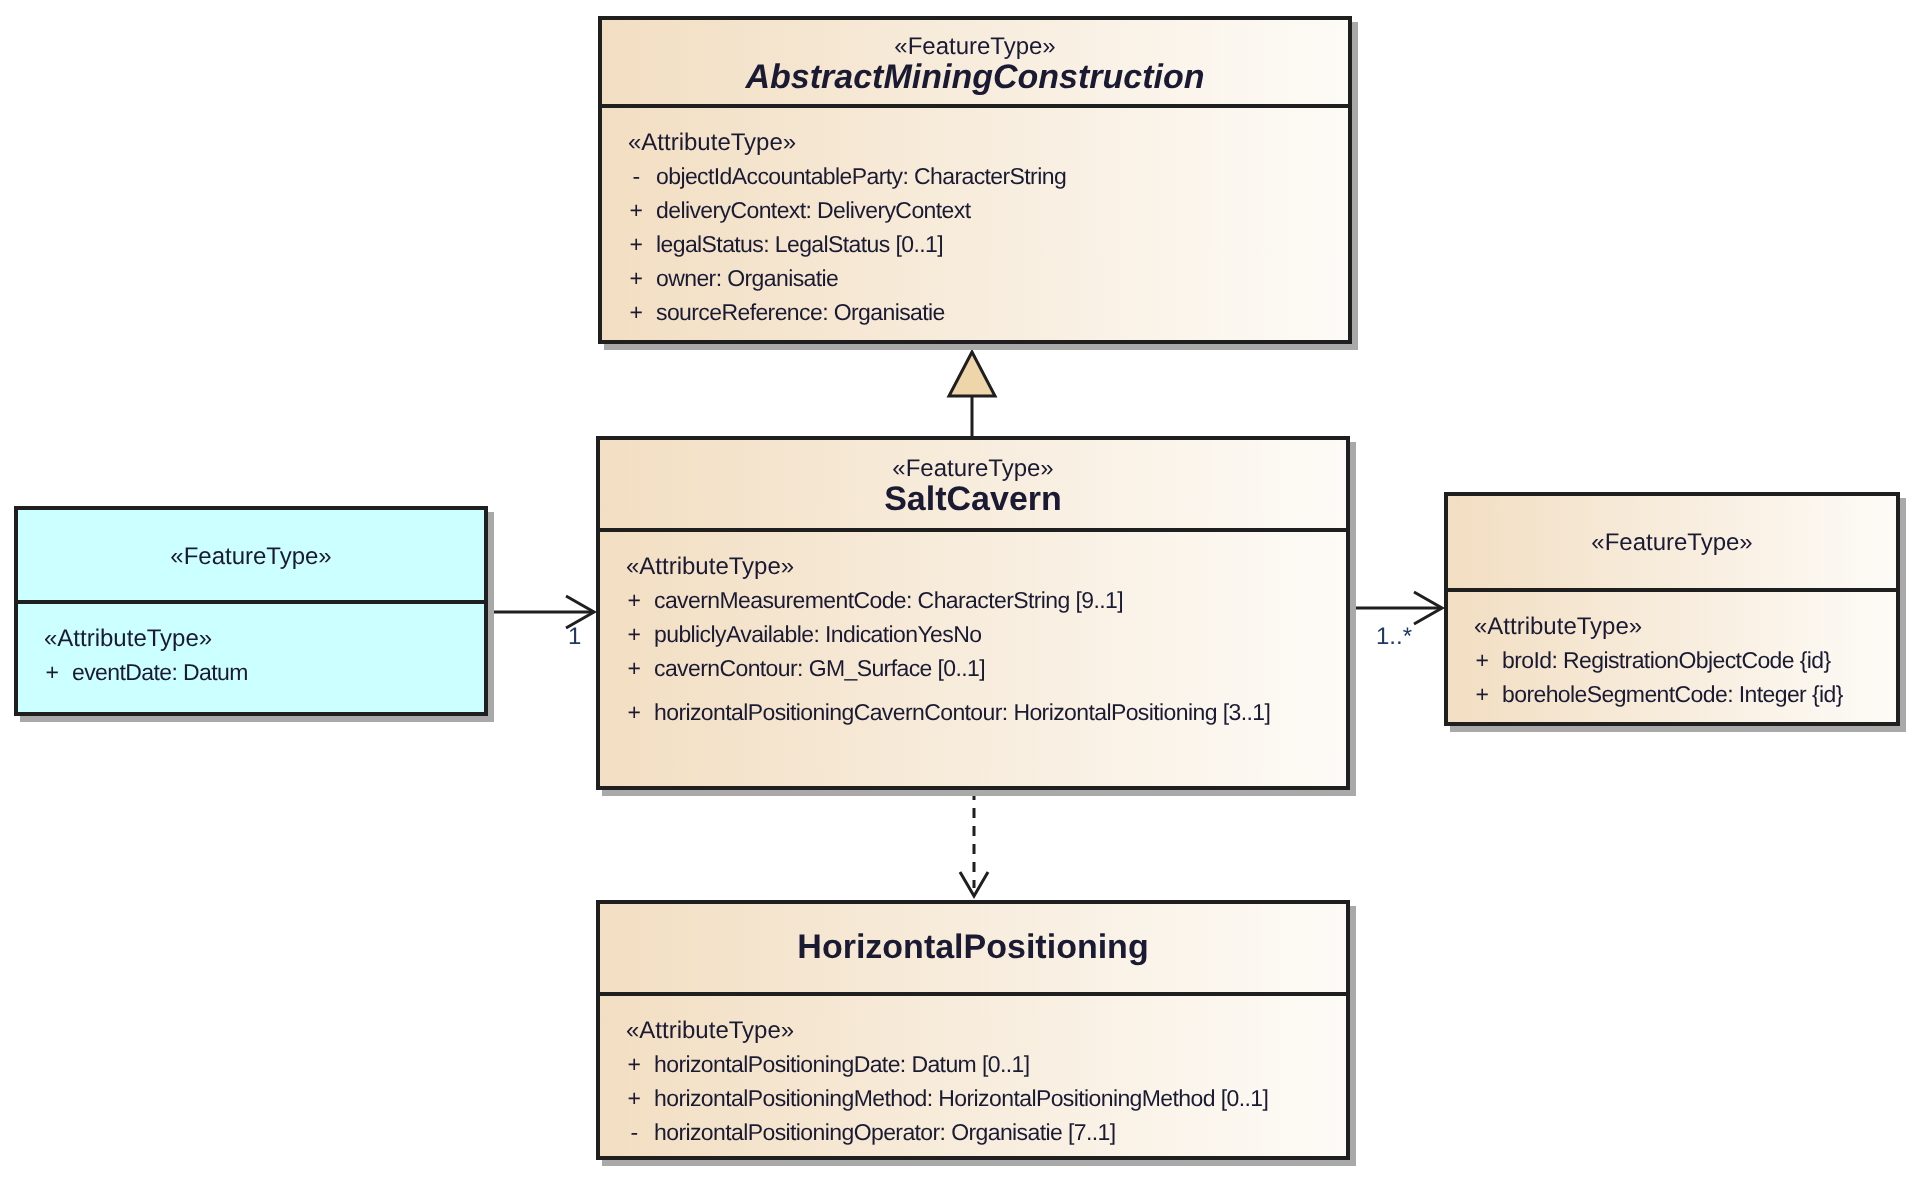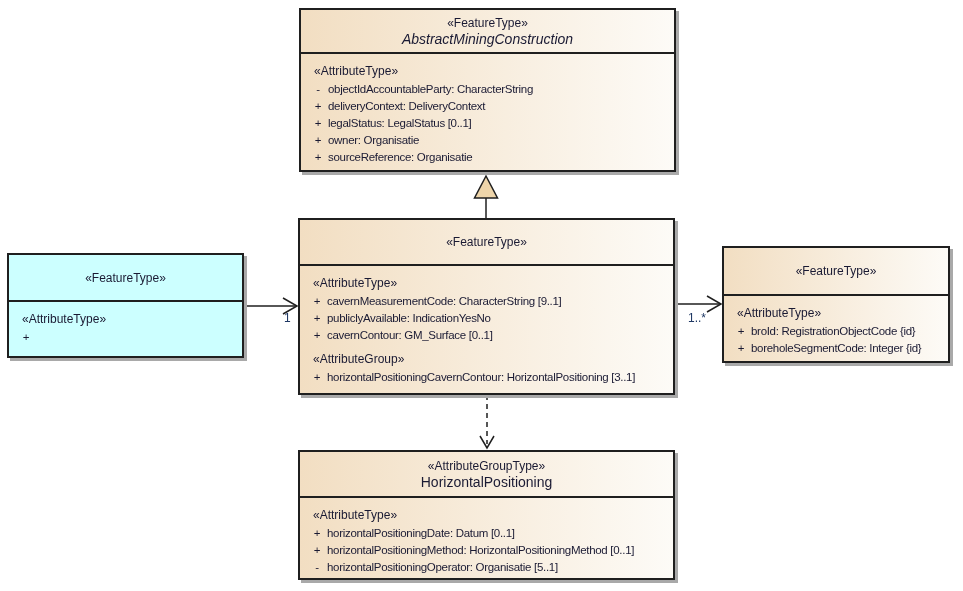--- a/index.html
+++ b/index.html
@@ -31,21 +31,21 @@
   .hdr {
     box-sizing: border-box;
     border-bottom: 2px solid #1f1f1f;
     text-align: center;
     display: flex;
     flex-direction: column;
     justify-content: center;
     gap: 2px;
   }
   .stereo { font-size: 12px; line-height: 14px; }
-  .cls-name { font-size: 14px; font-weight: normal; line-height: 14px; }
+  .cls-name { font-size: 17px; font-weight: bold; line-height: 14px; }
   .cls-name.it { font-style: italic; }
   .bd { padding-top: 7px; }
   .sec-head { font-size: 12px; margin: 2px 0 2px 13px; line-height: 16px; }
   .row {
     display: flex;
     line-height: 17px;
     font-size: 11.5px;
     letter-spacing: -0.3px;
     white-space: nowrap;
   }
@@ -117,52 +117,53 @@
       <div class="row">
         <span class="vis">+</span>
         <span class="attr-text">sourceReference: Organisatie</span>
       </div>
     </div>
   </div>
 
   <div class="uml-box" style="left:298px; top:218px; width:377px; height:177px;">
     <div class="hdr" style="height:46px;">
       <div class="stereo">«FeatureType»</div>
+      <div class="cls-name">SaltCavern</div>
     </div>
     <div class="bd">
       <div class="sec-head">«AttributeType»</div>
       <div class="row">
         <span class="vis">+</span>
         <span class="attr-text">cavernMeasurementCode: CharacterString [9..1]</span>
       </div>
       <div class="row">
         <span class="vis">+</span>
         <span class="attr-text">publiclyAvailable: IndicationYesNo</span>
       </div>
       <div class="row">
         <span class="vis">+</span>
         <span class="attr-text">cavernContour: GM_Surface [0..1]</span>
       </div>
       <div class="gap"></div>
-      <div class="sec-head">«AttributeGroup»</div>
       <div class="row">
         <span class="vis">+</span>
         <span class="attr-text">horizontalPositioningCavernContour: HorizontalPositioning [3..1]</span>
       </div>
     </div>
   </div>
 
   <div class="uml-box cyan" style="left:7px; top:253px; width:237px; height:105px;">
     <div class="hdr" style="height:47px;">
       <div class="stereo">«FeatureType»</div>
     </div>
     <div class="bd">
       <div class="sec-head">«AttributeType»</div>
       <div class="row">
         <span class="vis">+</span>
+        <span class="attr-text">eventDate: Datum</span>
       </div>
     </div>
   </div>
 
   <div class="uml-box" style="left:722px; top:246px; width:228px; height:117px;">
     <div class="hdr" style="height:48px;">
       <div class="stereo">«FeatureType»</div>
     </div>
     <div class="bd">
       <div class="sec-head">«AttributeType»</div>
@@ -172,33 +173,32 @@
       </div>
       <div class="row">
         <span class="vis">+</span>
         <span class="attr-text">boreholeSegmentCode: Integer {id}</span>
       </div>
     </div>
   </div>
 
   <div class="uml-box" style="left:298px; top:450px; width:377px; height:130px;">
     <div class="hdr" style="height:46px;">
-      <div class="stereo">«AttributeGroupType»</div>
       <div class="cls-name">HorizontalPositioning</div>
     </div>
     <div class="bd">
       <div class="sec-head">«AttributeType»</div>
       <div class="row">
         <span class="vis">+</span>
         <span class="attr-text">horizontalPositioningDate: Datum [0..1]</span>
       </div>
       <div class="row">
         <span class="vis">+</span>
         <span class="attr-text">horizontalPositioningMethod: HorizontalPositioningMethod [0..1]</span>
       </div>
       <div class="row">
         <span class="vis">-</span>
-        <span class="attr-text">horizontalPositioningOperator: Organisatie [5..1]</span>
+        <span class="attr-text">horizontalPositioningOperator: Organisatie [7..1]</span>
       </div>
     </div>
   </div>
 
 </div>
 
 </body></html>

